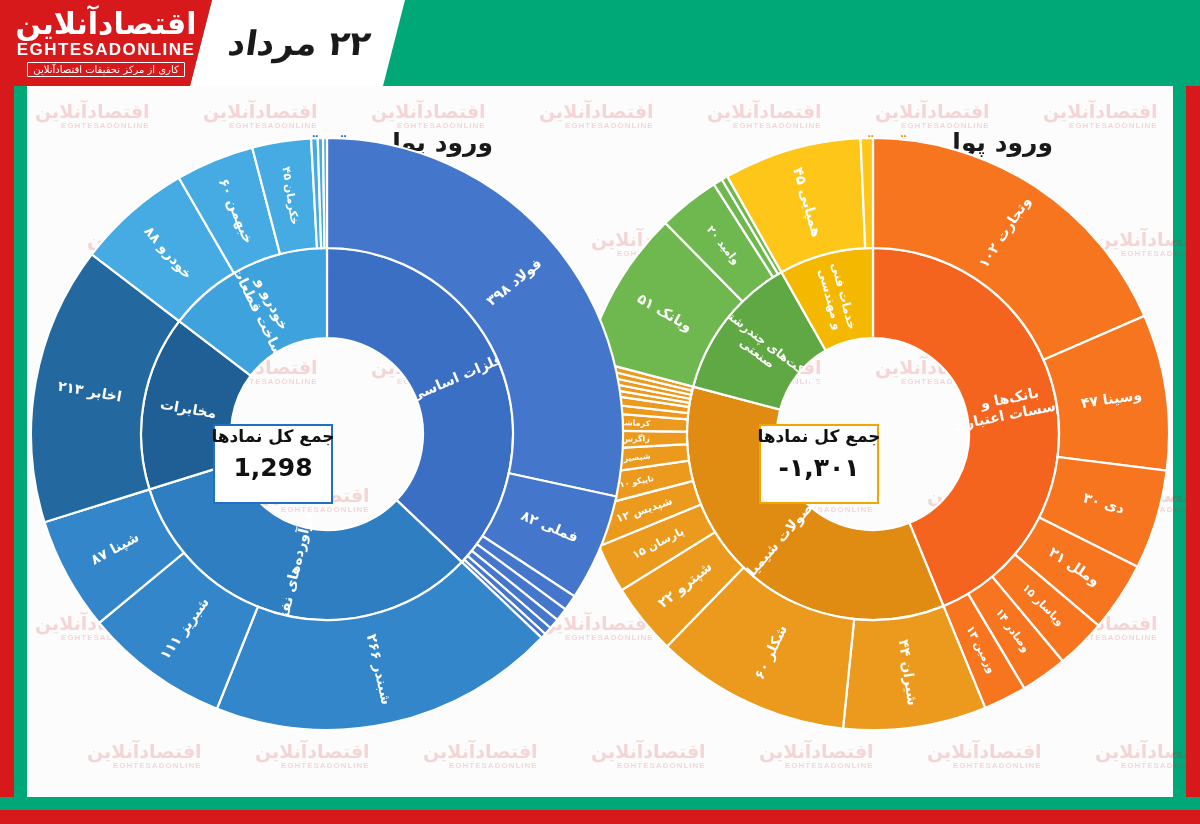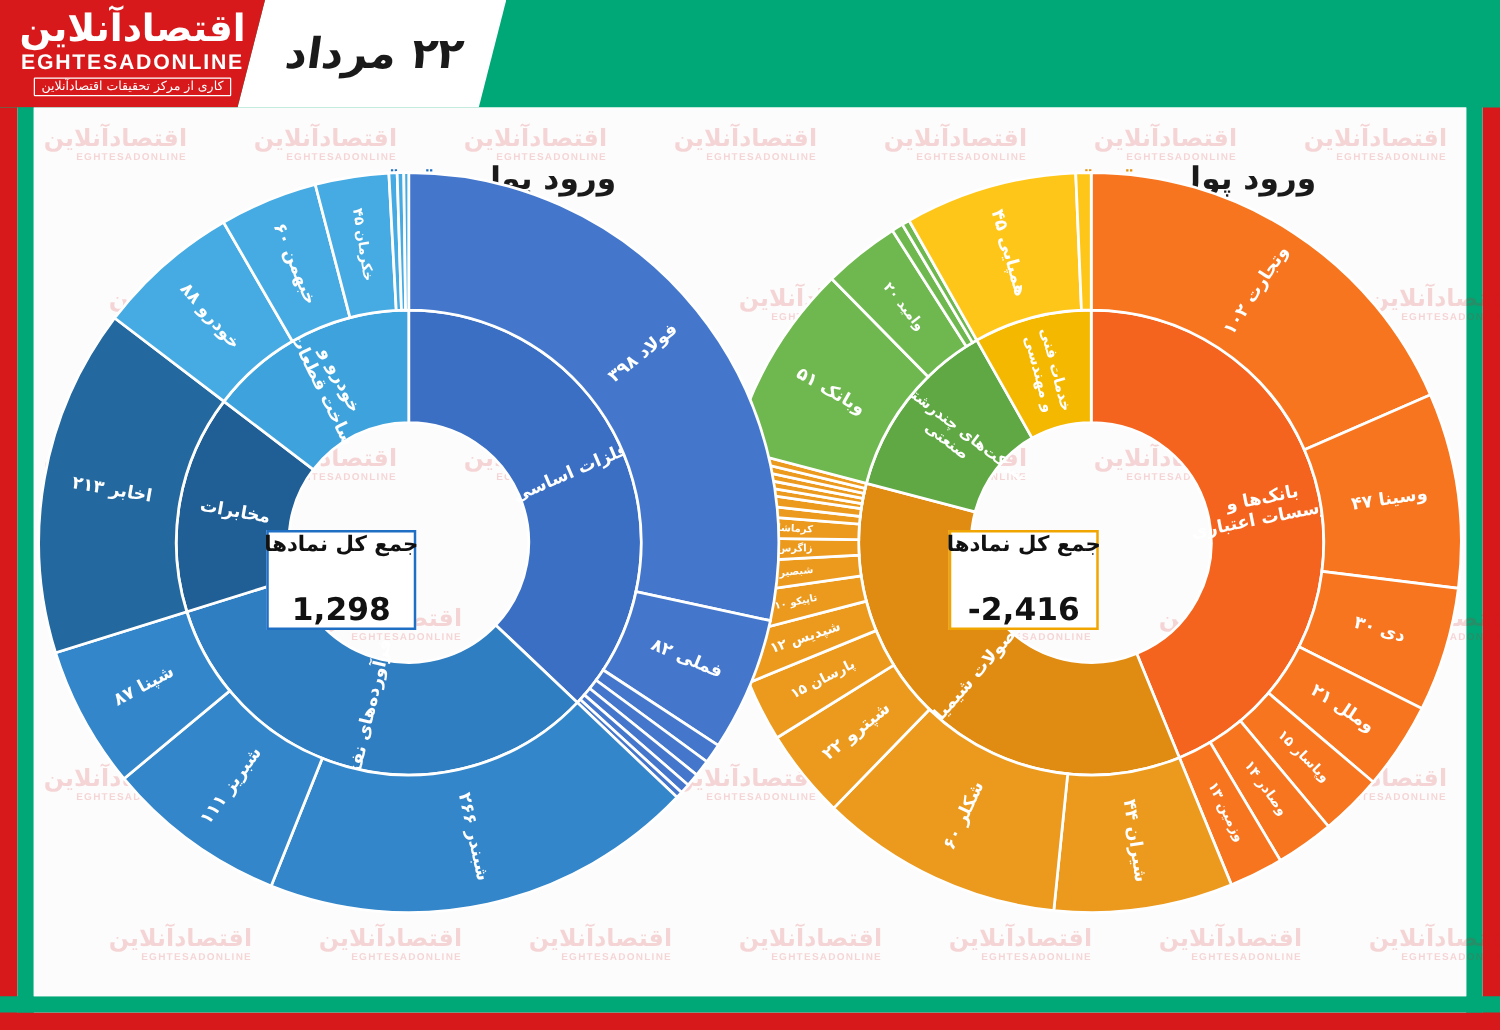--- a/index.html
+++ b/index.html
@@ -63,21 +63,21 @@
 
   
   .chart-title { position:absolute; font-size:25px; font-weight:bold; white-space:nowrap; }
   .t-legal { color:#1a1a1a; }
   .t-legal b { color:#e8930c; }
   .t-real  { color:#1a1a1a; }
   .t-real b { color:#1f6fc4; }
 
   
   .center-box { position:absolute; background:#ffffff; display:flex; flex-direction:column;
-                align-items:center; justify-content:space-between; z-index:30; }
+                align-items:center; justify-content:flex-start; z-index:30; }
   .center-box .cb-label { font-size:17px; font-weight:bold; color:#111; white-space:nowrap; }
   .center-box .cb-value { font-size:25px; font-weight:bold; color:#111; margin-top:7px; }
   .cb-orange { border:2px solid #f0a500; }
   .cb-blue   { border:2px solid #1f6fc4; }
 
   svg { display:block; }
   .seglabel { fill:#ffffff; font-weight:bold; dominant-baseline:middle; }
   .seg { stroke:#ffffff; stroke-width:2.2; }
 </style>
 </head>
@@ -488,21 +488,21 @@
         <g>
           <path d="M 290.7156742747074 4.145641749480603 A 296 296 0 0 1 296.02047042653254 4.026752316406316 L 297.4993496599157 114.01681057720126 A 186 186 0 0 0 294.165930456404 114.09151812636281 Z" fill="#46abe2" class="seg"></path>
         </g>
         <g>
           <path d="M 296.02047042653254 4.026752316406316 A 296 296 0 0 1 300.0000000000002 4 L 300.0000000000001 114 A 186 186 0 0 0 297.4993496599157 114.01681057720126 Z" fill="#46abe2" class="seg"></path>
         </g>
       </svg>
 
     <div class="center-box cb-orange" style="left:732px; top:338px; width:120px; height:80px;">
       <span class="cb-label">جمع کل نمادها</span>
-      <span class="cb-value">2,416-</span>
+      <span class="cb-value">۱,۳۰۱-</span>
     </div>
 
     <div class="center-box cb-blue" style="left:186px; top:338px; width:120px; height:80px;">
       <span class="cb-label">جمع کل نمادها</span>
       <span class="cb-value">1,298</span>
     </div>
   </div>
 </div>
 
 </body></html>

